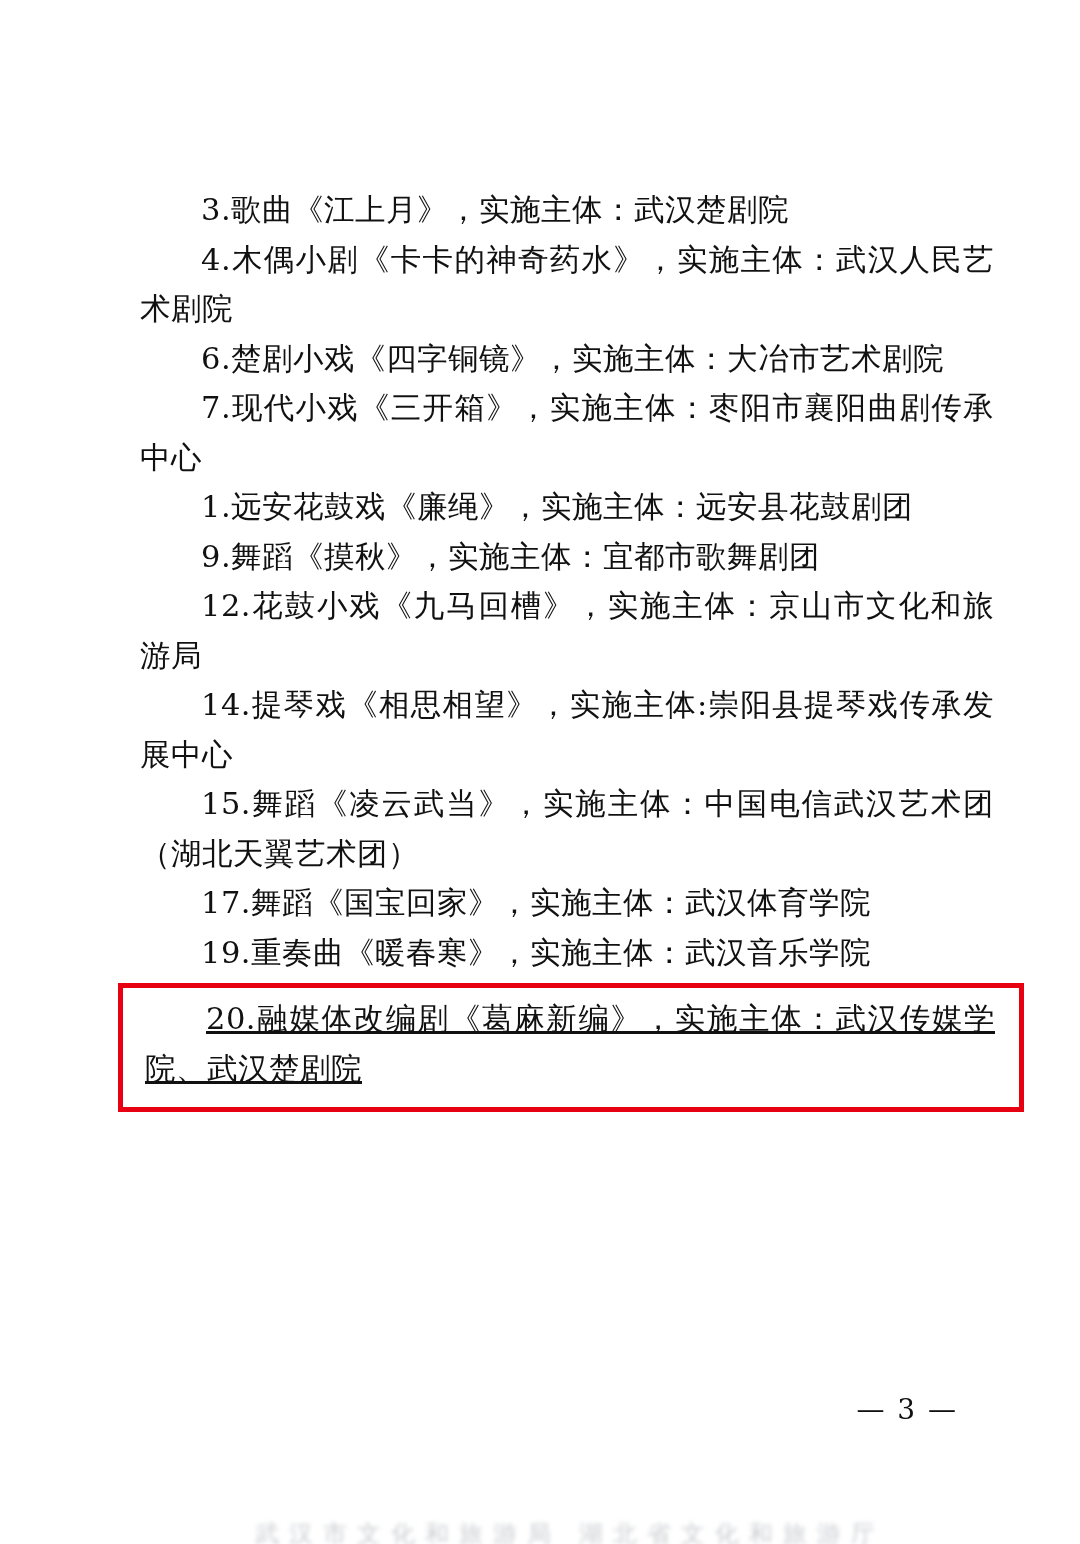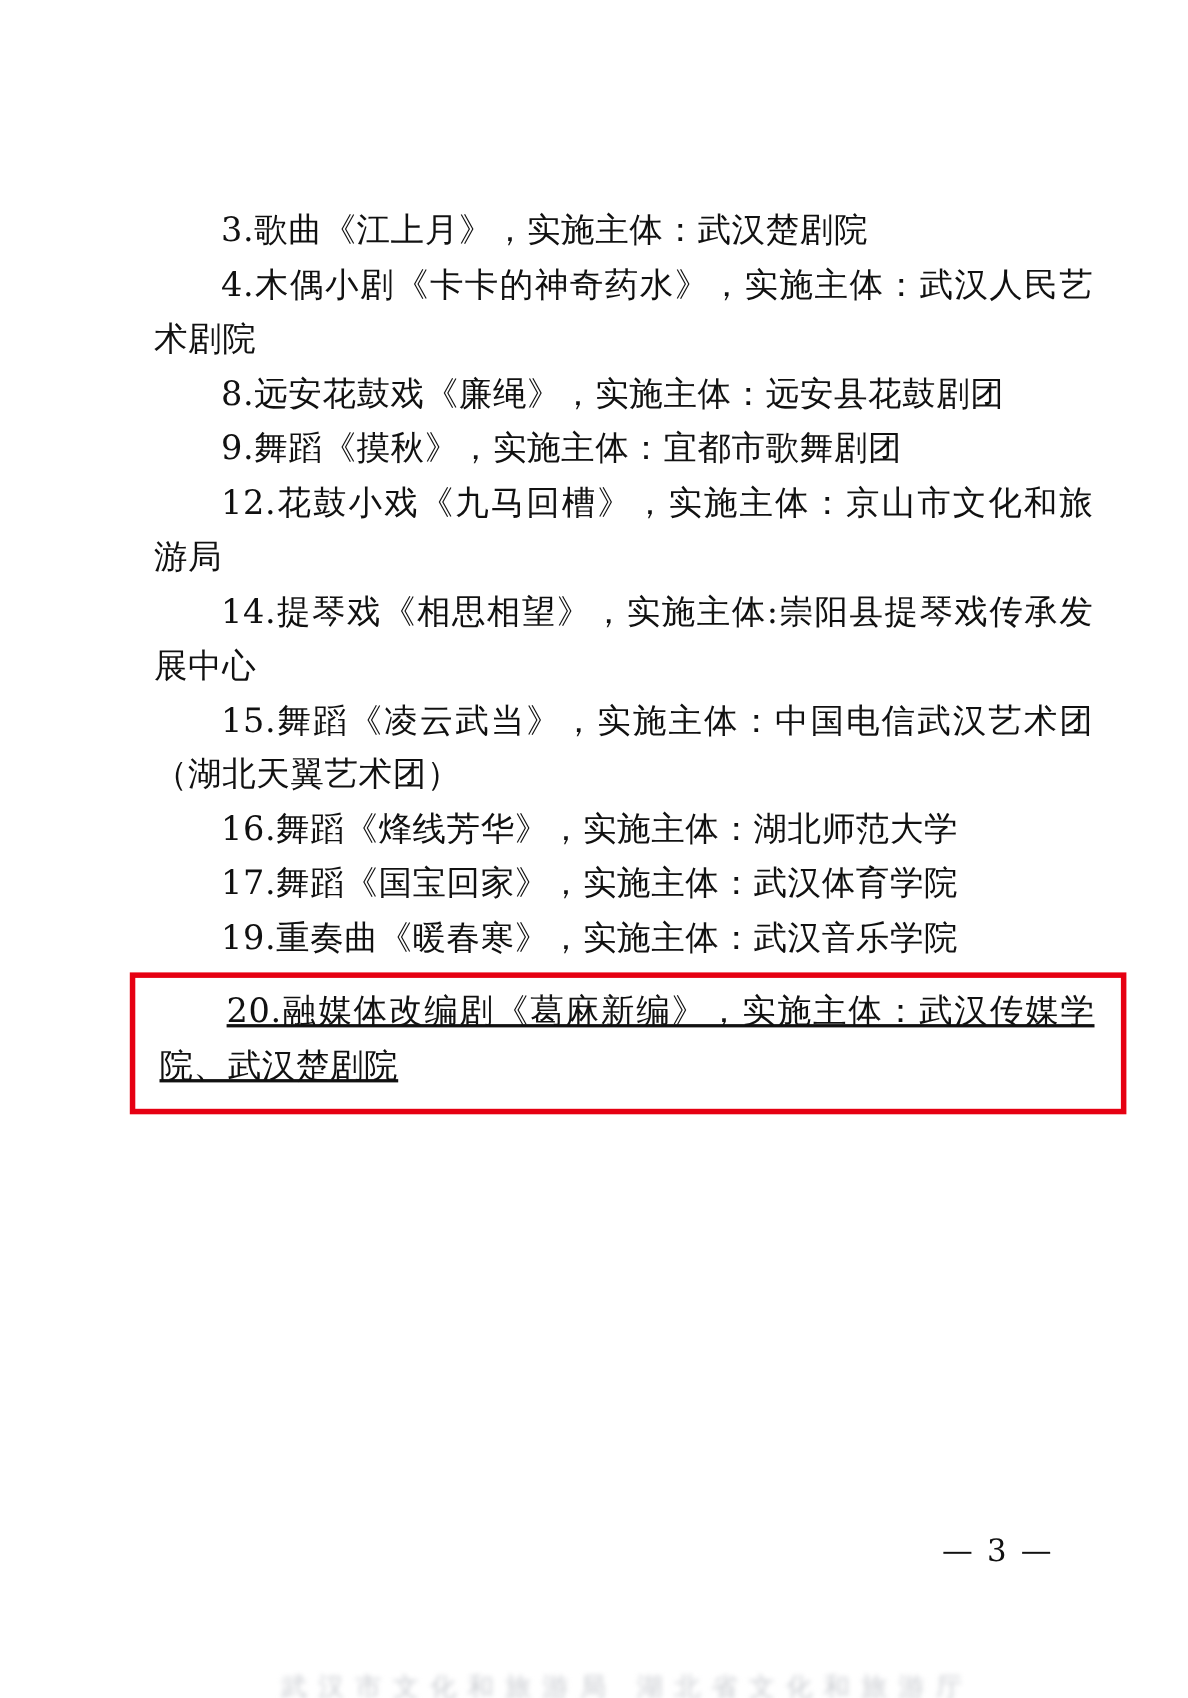--- a/index.html
+++ b/index.html
@@ -75,26 +75,27 @@
   }
 </style>
 </head>
 <body>
 
 <div id="page">
 
   <div class="doc-body">
     <p class="para">3.歌曲《江上月》，实施主体：武汉楚剧院</p>
     <p class="para">4.木偶小剧《卡卡的神奇药水》，实施主体：武汉人民艺术剧院</p>
-    <p class="para">8.远安花鼓戏《廉绳》，实施主体：远安县花鼓剧团</p>
+    <p class="para">6.楚剧小戏《四字铜镜》，实施主体：大冶市艺术剧院</p>
+    <p class="para">7.现代小戏《三开箱》，实施主体：枣阳市襄阳曲剧传承中心</p>
+    <p class="para">1.远安花鼓戏《廉绳》，实施主体：远安县花鼓剧团</p>
     <p class="para">9.舞蹈《摸秋》，实施主体：宜都市歌舞剧团</p>
     <p class="para">12.花鼓小戏《九马回槽》，实施主体：京山市文化和旅游局</p>
     <p class="para">14.提琴戏《相思相望》，实施主体:崇阳县提琴戏传承发展中心</p>
     <p class="para">15.舞蹈《凌云武当》，实施主体：中国电信武汉艺术团（湖北天翼艺术团）</p>
-    <p class="para">16.舞蹈《烽线芳华》，实施主体：湖北师范大学</p>
     <p class="para">17.舞蹈《国宝回家》，实施主体：武汉体育学院</p>
     <p class="para">19.重奏曲《暖春寒》，实施主体：武汉音乐学院</p>
 
     <div class="highlight-block">
       <p class="para">20.融媒体改编剧《葛麻新编》，实施主体：武汉传媒学院、武汉楚剧院</p>
     </div>
   </div>
 
   <div class="page-number">— 3 —</div>
 </div>

